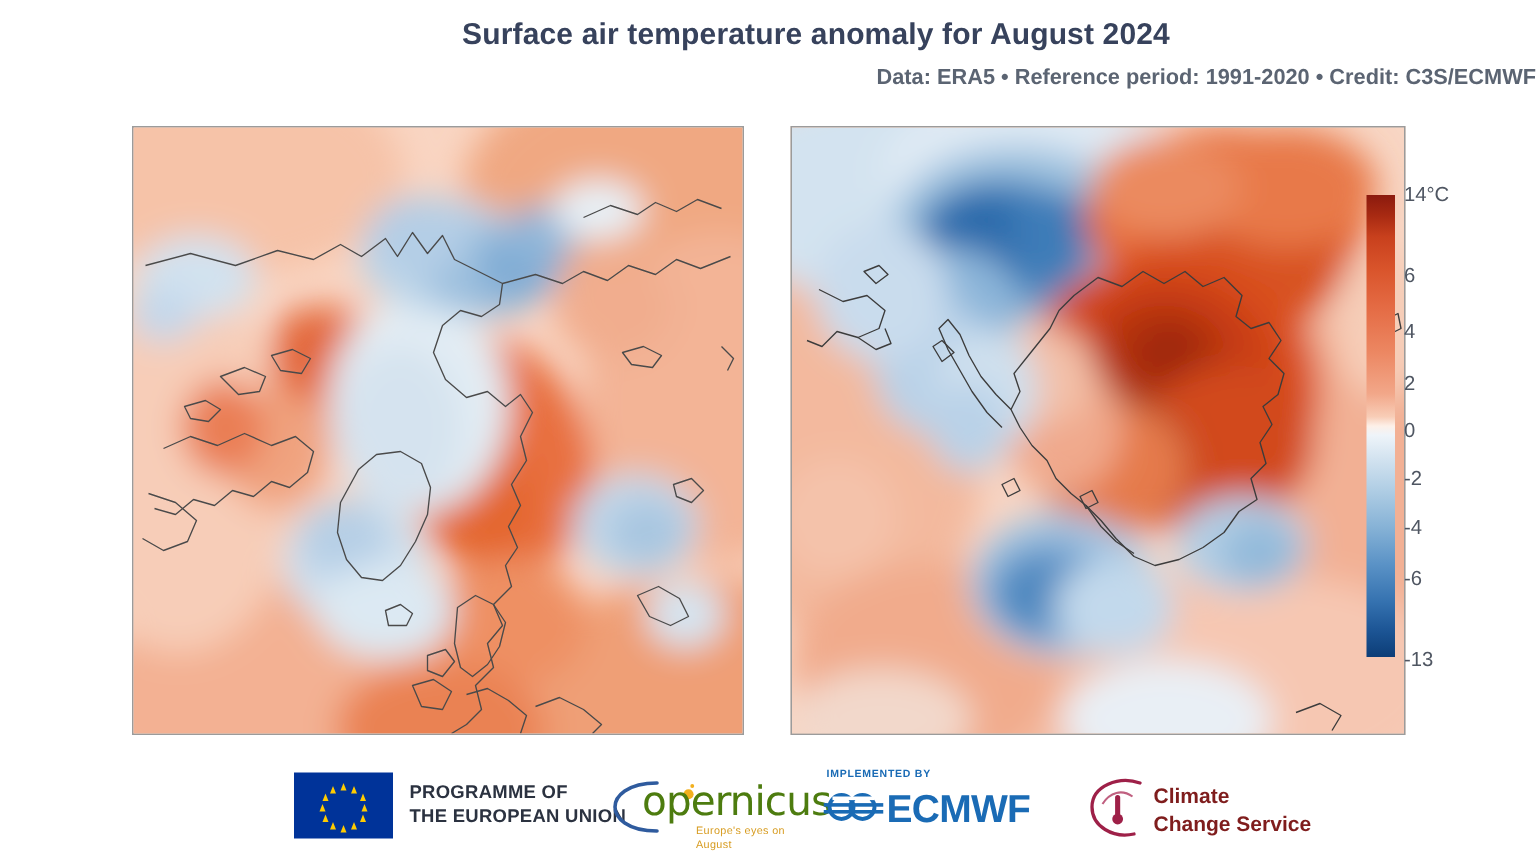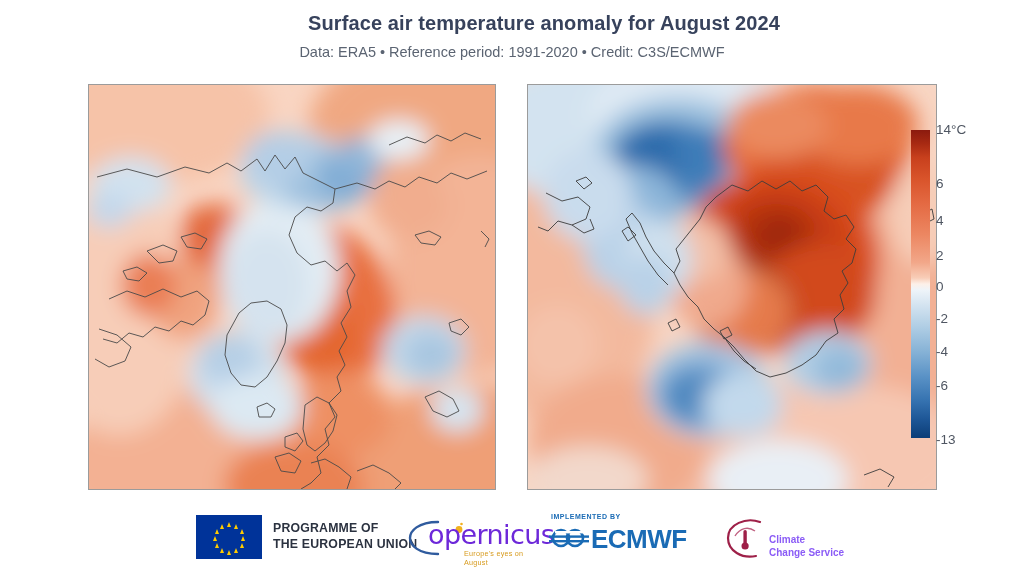--- a/index.html
+++ b/index.html
@@ -14,22 +14,22 @@
   
   .title{
     position:absolute;left:0;top:12px;width:1024px;
     text-align:center;
     font-size:20px;font-weight:bold;letter-spacing:.1px;
     color:#37425c;
     padding-left:32px;
   }
   .subtitle{
     position:absolute;left:0;top:44px;width:1024px;
-    text-align:center;
-    font-size:14.5px;font-weight:normal;
+    text-align:right;
+    font-size:14.5px;font-weight:bold;
     color:#5b6472;
   }
 
   
   .panel{
     position:absolute;top:84px;height:404px;
     border:1px solid #9b9b9b;
     overflow:hidden;
     background:#f6d9c8;
   }
@@ -86,21 +86,21 @@
   .eu-text{
     margin-left:11px;font-size:12.3px;font-weight:bold;
     line-height:1.28;color:#2b3240;letter-spacing:.2px;
     white-space:pre-line;
   }
 
   #logo-copernicus{left:404px;top:12px;}
   .cop-mark{position:relative;width:140px;height:42px;}
   .cop-word{
     position:absolute;left:24px;top:2px;
-    font-size:27px;color:#6d28d9;letter-spacing:-.6px;
+    font-size:27px;color:#4d7c0f;letter-spacing:-.6px;
     font-family:"DejaVu Sans",sans-serif;
   }
   .cop-tag{
     position:absolute;left:60px;top:32px;
     font-size:7.2px;color:#d79b1e;letter-spacing:.25px;
   }
 
   #logo-ecmwf{left:549px;top:8px;}
   .ecmwf-box{position:relative;width:148px;height:46px;}
   .ecmwf-impl{
@@ -108,23 +108,23 @@
     font-size:7px;font-weight:bold;color:#1a6bb5;letter-spacing:.5px;
   }
   .ecmwf-word{
     position:absolute;left:42px;top:11px;
     font-size:26px;font-weight:bold;color:#1a6bb5;letter-spacing:-.5px;
   }
 
   #logo-c3s{left:722px;top:12px;}
   .c3s-box{position:relative;width:170px;height:42px;}
   .c3s-text{
-    position:absolute;left:47px;top:16px;
-    font-size:10px;font-weight:bold;line-height:1.34;
-    color:#8b5cf6;white-space:pre-line;
+    position:absolute;left:47px;top:4px;
+    font-size:14px;font-weight:bold;line-height:1.34;
+    color:#7f1d1d;white-space:pre-line;
   }
 </style>
 </head>
 <body>
 
 <div class="figure">
 
   <div class="title">Surface air temperature anomaly for August 2024</div>
   <div class="subtitle">Data: ERA5 • Reference period: 1991-2020 • Credit: C3S/ECMWF</div>
 

